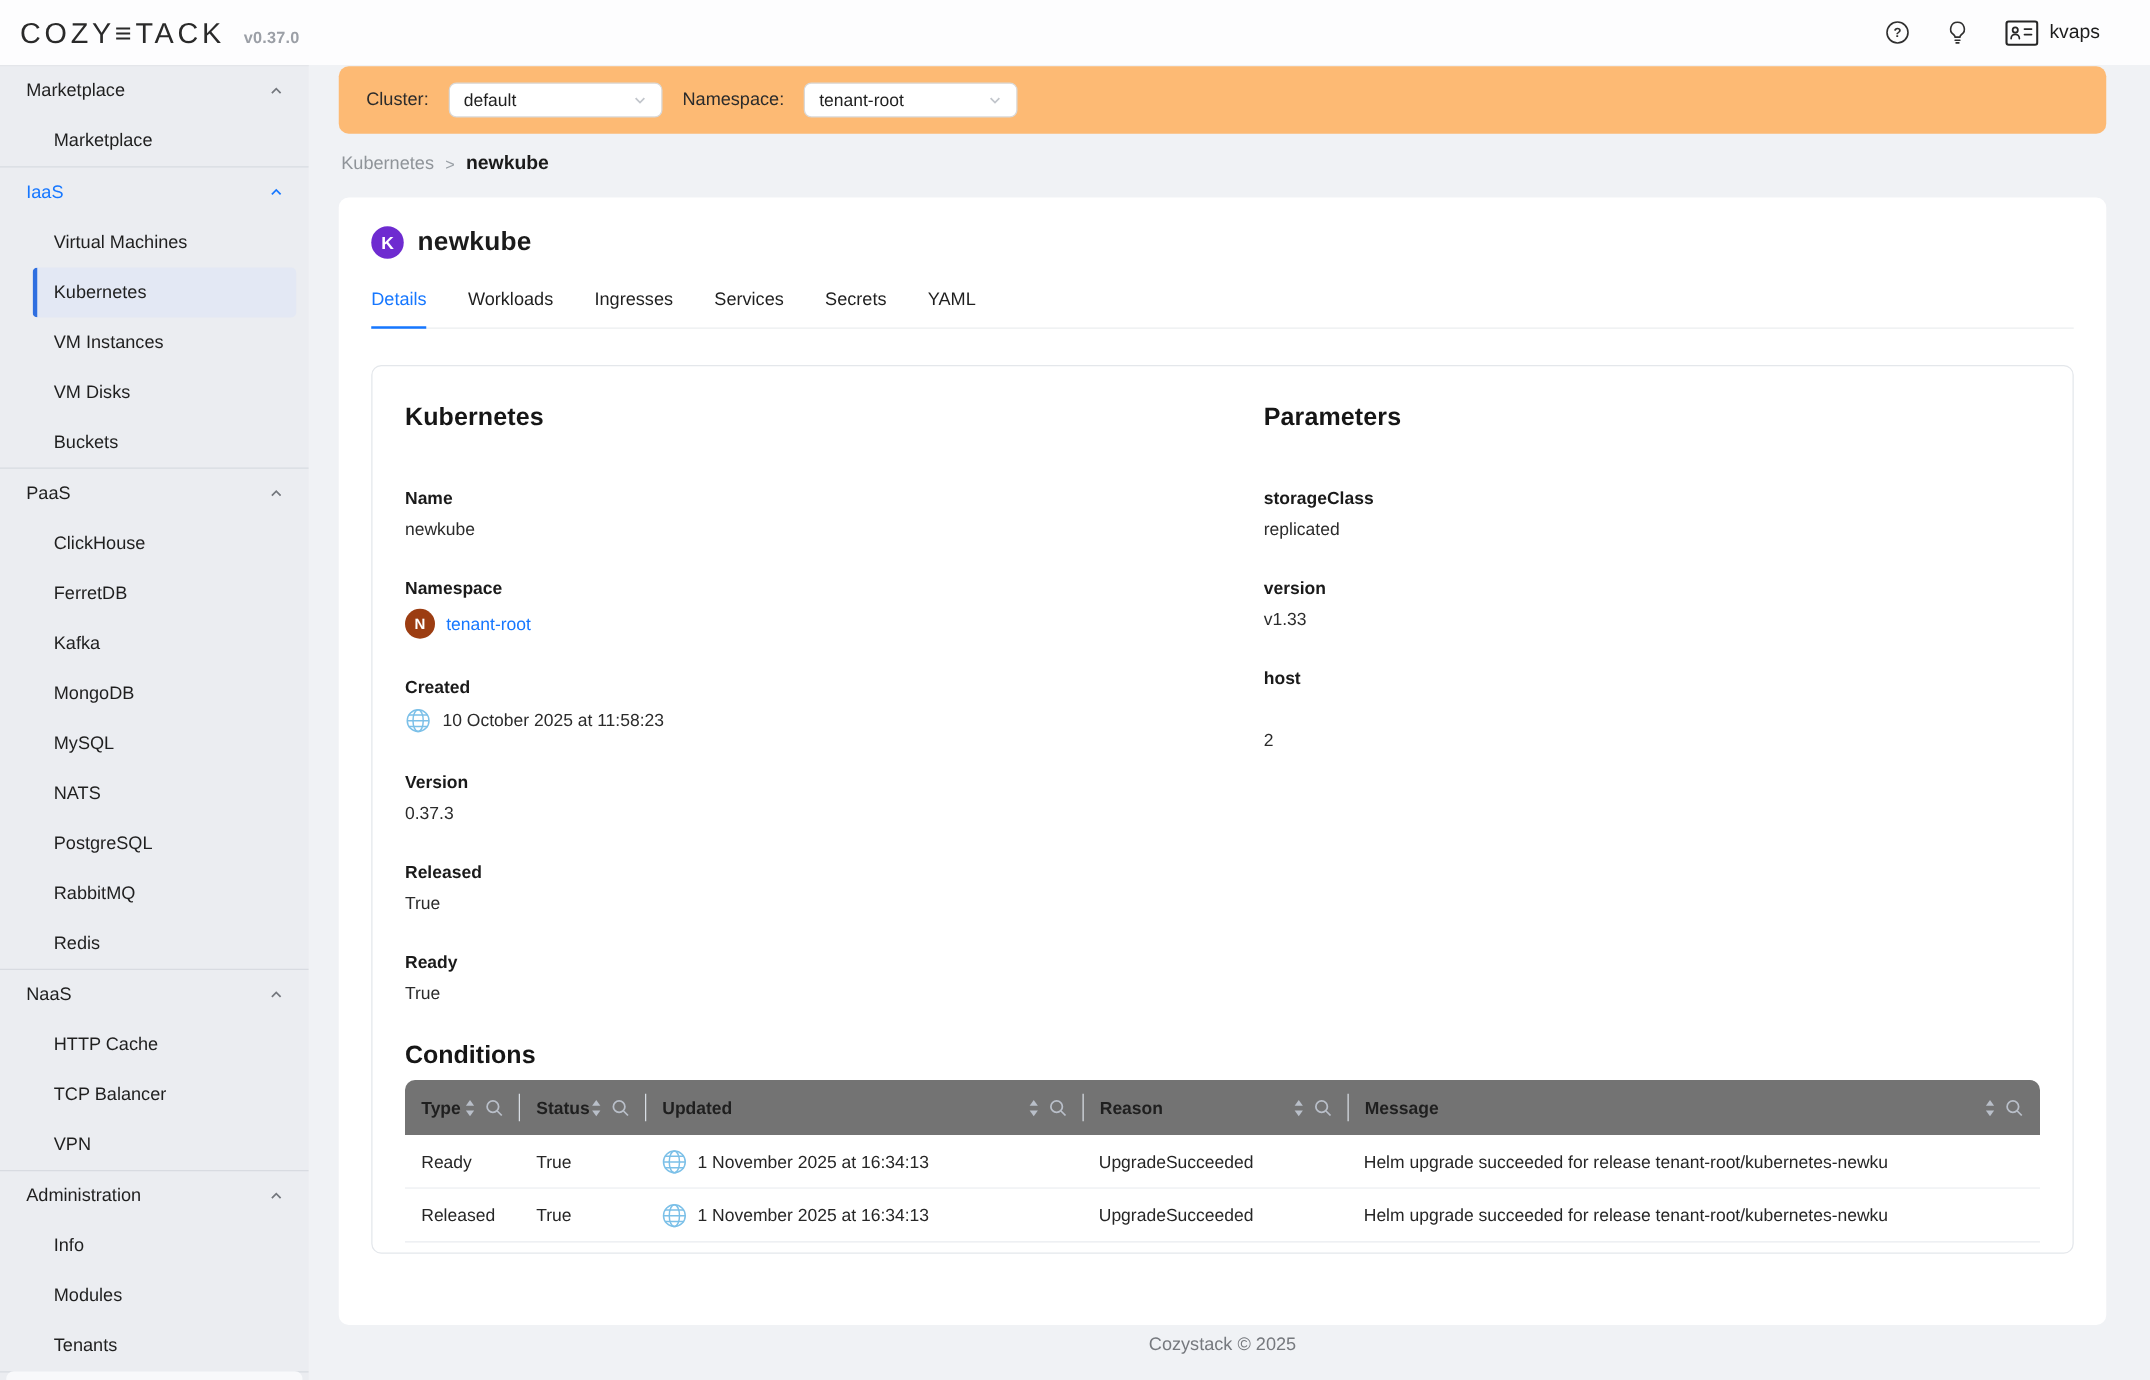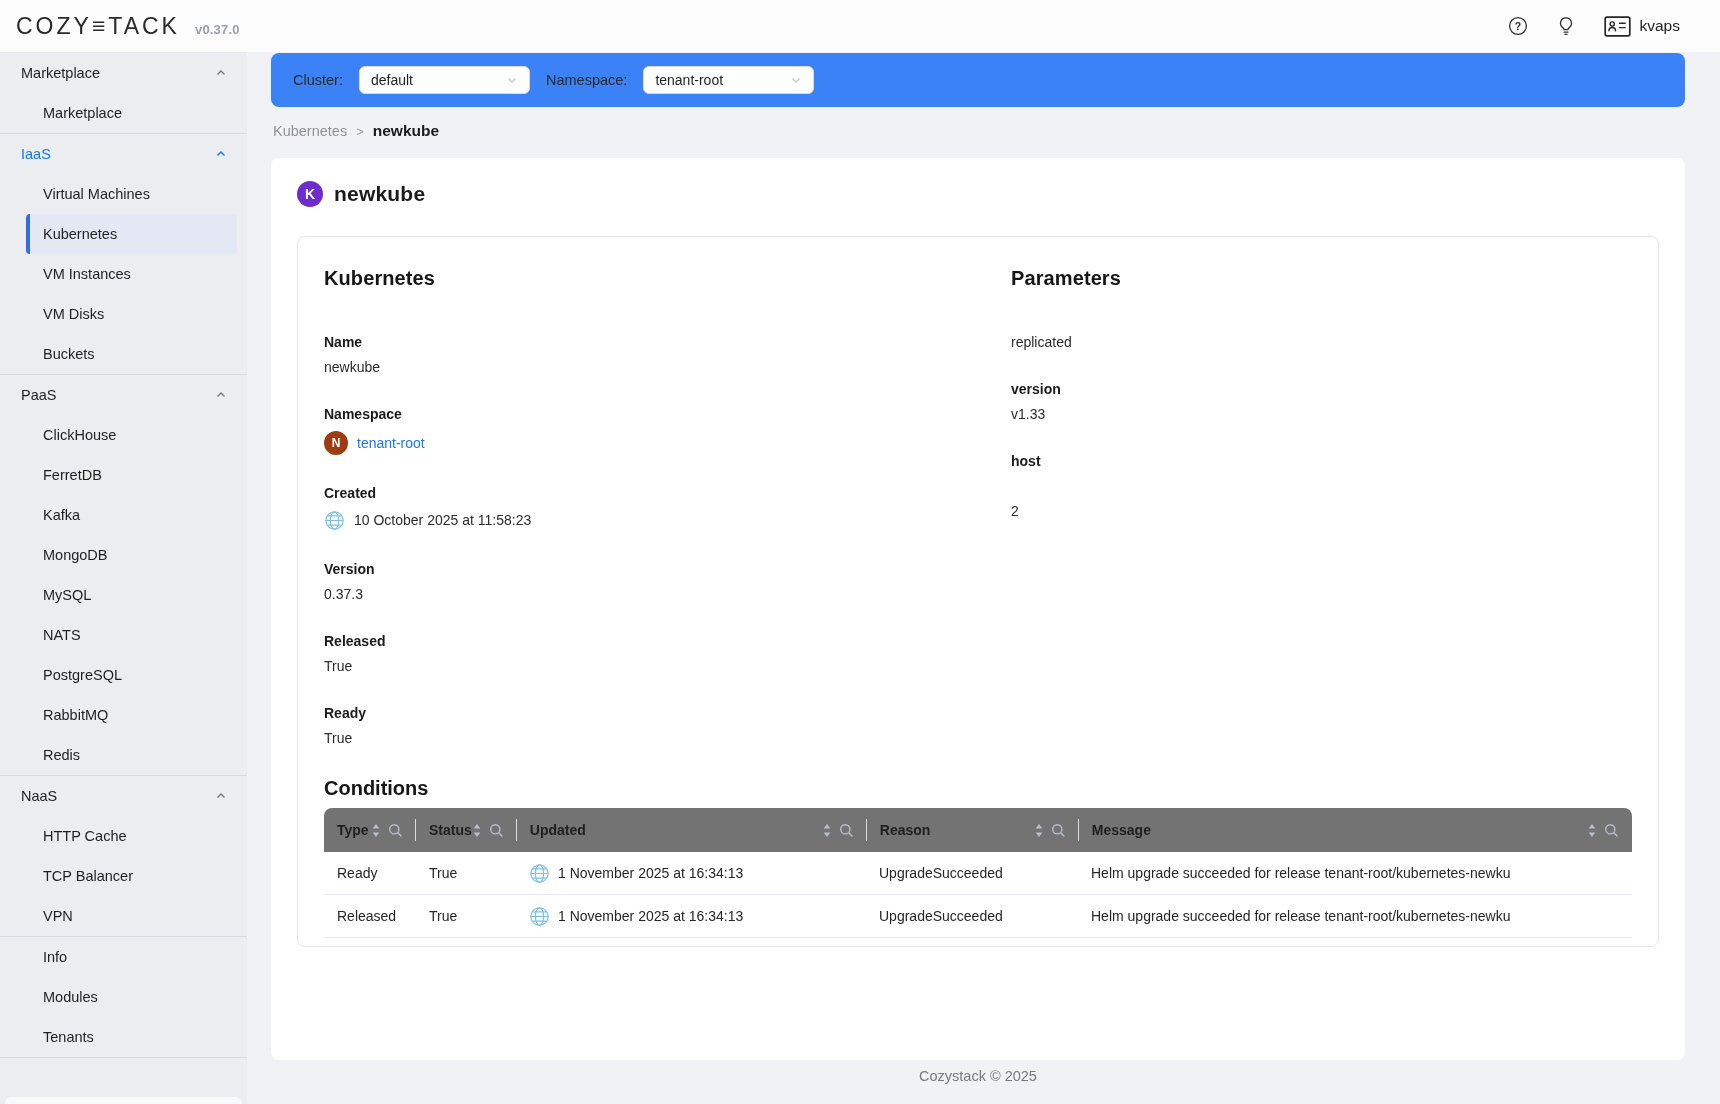--- a/index.html
+++ b/index.html
@@ -20,21 +20,21 @@
   .user-name { font-size:15.5px; color:#1d1d1d; }
   
   .sidebar { position:absolute; top:52px; left:0; width:247px; height:1052px; background:#ebedf1; border-top:1px solid #e4e6ea; overflow:hidden; }
   .sb-group { height:40px; display:flex; align-items:center; justify-content:space-between; padding:0 20px 0 21px; font-size:14.5px; color:#1f1f1f; cursor:pointer; }
   .sb-group.active { color:#1677ff; }
   .sb-item { position:relative; height:40px; display:flex; align-items:center; padding-left:43px; font-size:14.5px; color:#1f1f1f; cursor:pointer; }
   .sb-item.selected { background:#e3e8f4; border-left:4px solid #2f6fe0; margin-left:26px; margin-right:10px; border-radius:4px; padding-left:13px; }
   .sb-div { height:1px; background:#d8dbe1; }
   .sb-partial { position:absolute; left:5px; top:1045px; width:237px; height:12px; border-radius:6px; background:#f8f9fb; }
   
-  .filterbar { position:absolute; left:271px; top:53px; width:1414px; height:54px; background:#3b82f6; border-radius:8px; display:flex; align-items:center; padding-left:22px; }
+  .filterbar { position:absolute; left:271px; top:53px; width:1414px; height:54px; background:#fdba74; border-radius:8px; display:flex; align-items:center; padding-left:22px; }
   .flabel { font-size:14.5px; color:#2b2b2b; }
   .flabel.ns { margin-left:16px;text-align:right; }
   .select { width:171px; height:28px; background:#fff; border:1px solid #d9d9d9; border-radius:6px; margin-left:16px; display:flex; align-items:center; justify-content:space-between; padding:0 11px; font-size:14px; color:#1f1f1f; cursor:pointer; }
   
   .breadcrumb { position:absolute; left:273px; top:122px; display:flex; align-items:center; gap:9px; font-size:14.5px; }
   .bc-link { color:#8f9499; cursor:pointer; }
   .bc-sep { color:#9aa0a6; font-size:13px; }
   .bc-cur { color:#1b1b1b; font-size:15.5px; font-weight:700; }
   
   .card { position:absolute; left:271px; top:158px; width:1414px; height:902px; background:#fff; border-radius:8px; padding:20px 26px; }
@@ -189,20 +189,28 @@
       <div class="sb-item">
         <span>HTTP Cache</span>
       </div>
       <div class="sb-item">
         <span>TCP Balancer</span>
       </div>
       <div class="sb-item">
         <span>VPN</span>
       </div>
       <div class="sb-div"></div>
+      <div class="sb-group">
+        <span>Administration</span>
+        <span class="ticon" style="color: rgb(115, 119, 125);">
+          <svg width="12" height="12" viewBox="0 0 12 12" fill="none" stroke="currentColor" stroke-width="1.4">
+            <path d="M2.5 7.5 6 4l3.5 3.5"></path>
+          </svg>
+        </span>
+      </div>
       <div class="sb-item">
         <span>Info</span>
       </div>
       <div class="sb-item">
         <span>Modules</span>
       </div>
       <div class="sb-item">
         <span>Tenants</span>
       </div>
       <div class="sb-div"></div>
@@ -230,20 +238,28 @@
     <span class="bc-link">Kubernetes</span>
     <span class="bc-sep">&gt;</span>
     <span class="bc-cur">newkube</span>
   </div>
 
   <main class="card">
     <div class="title-row">
       <span class="avatar" id="k-avatar" style="background: rgb(110, 43, 208);">K</span>
       <h1 class="page-title">newkube</h1>
     </div>
+    <div class="tabs" id="tabs">
+        <div class="tab active">Details</div>
+        <div class="tab">Workloads</div>
+        <div class="tab">Ingresses</div>
+        <div class="tab">Services</div>
+        <div class="tab">Secrets</div>
+        <div class="tab">YAML</div>
+      </div>
     <div class="panel">
       <div class="cols">
         <section id="col-details">
           <h2 class="h2">Kubernetes</h2>
           <div id="details-fields">
               <div class="field">
                 <div class="f-label">Name</div>
                 <div class="f-value">newkube</div>
               </div>
               <div class="field">
@@ -277,20 +293,21 @@
               <div class="field">
                 <div class="f-label">Ready</div>
                 <div class="f-value">True</div>
               </div>
             </div>
         </section>
         <section id="col-params">
           <h2 class="h2">Parameters</h2>
           <div id="params-fields">
               <div class="field">
+                <div class="f-label">storageClass</div>
                 <div class="f-value">replicated</div>
               </div>
               <div class="field">
                 <div class="f-label">version</div>
                 <div class="f-value">v1.33</div>
               </div>
               <div class="field empty">
                 <div class="f-label">host</div>
               </div>
               <div class="field">

